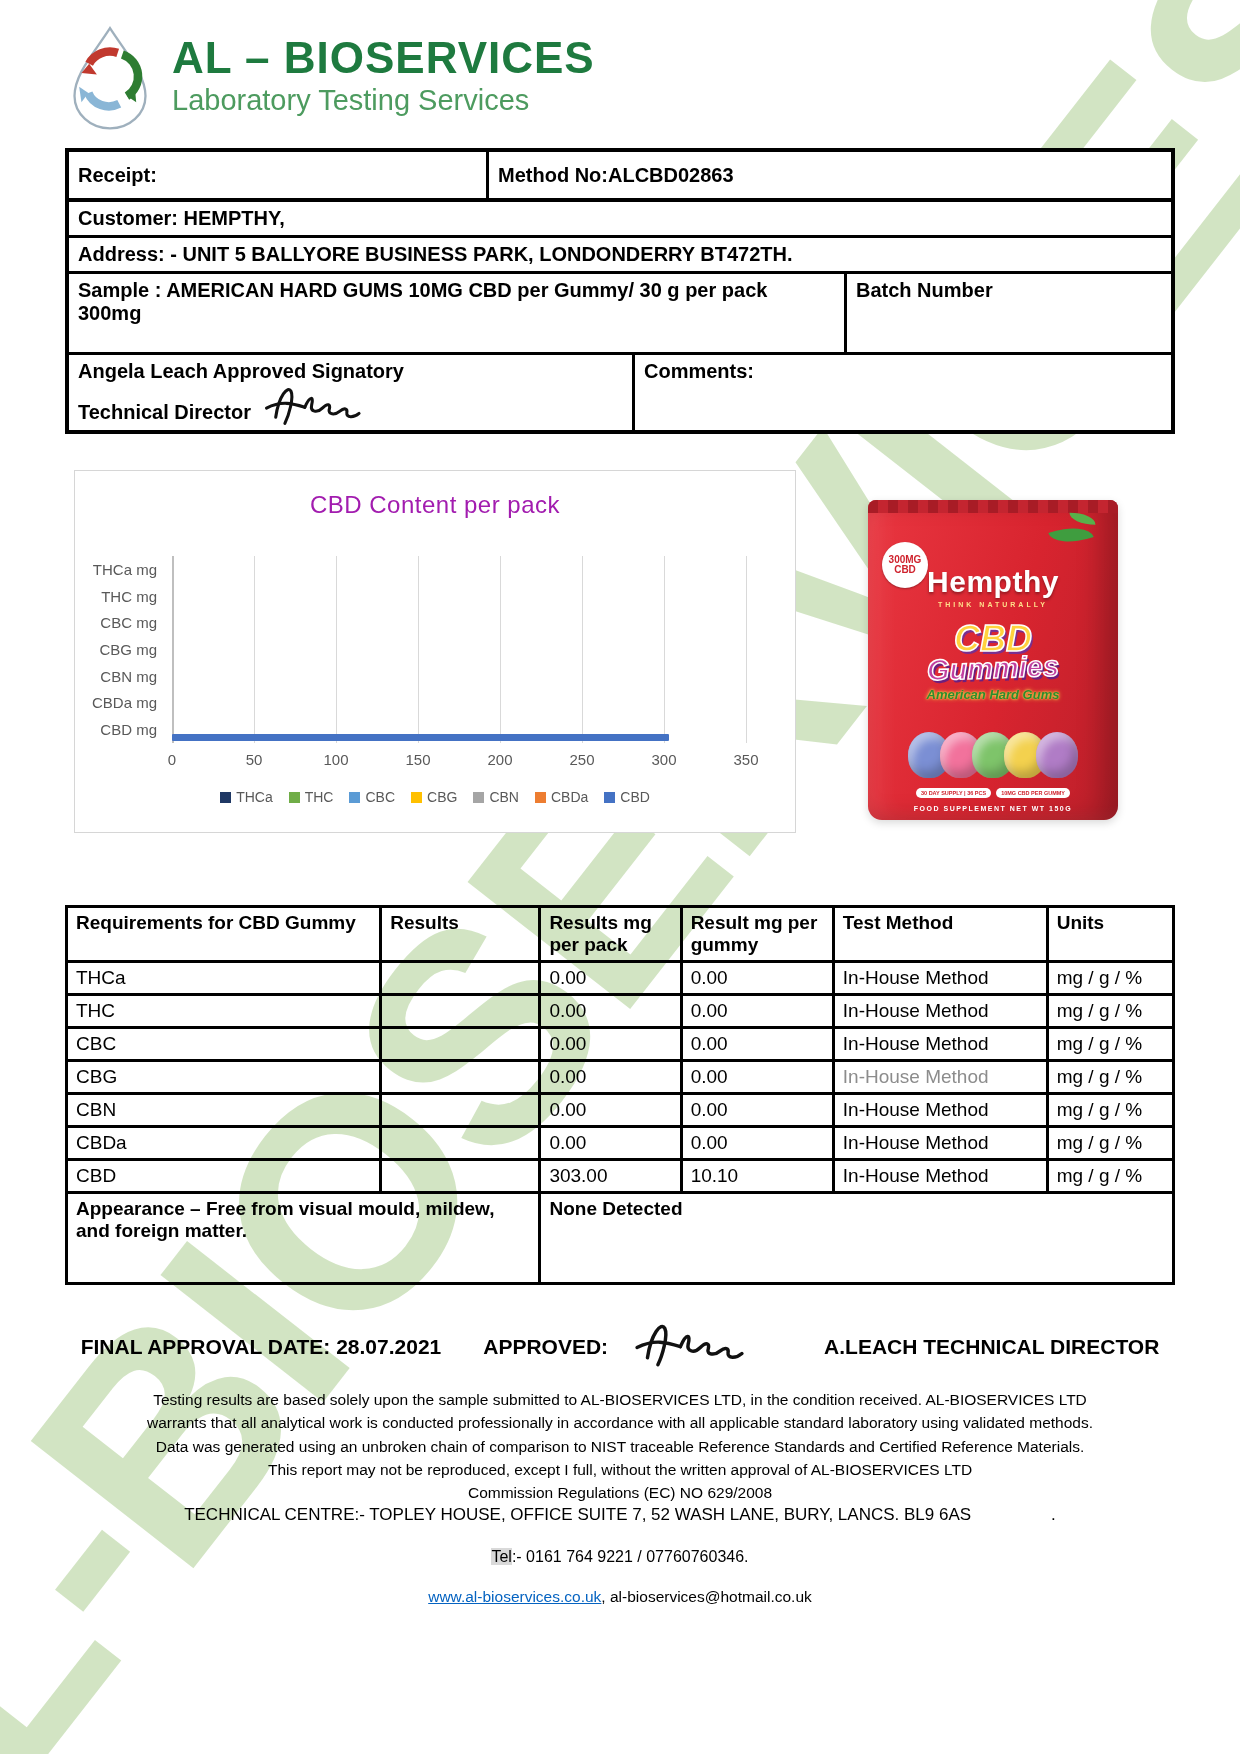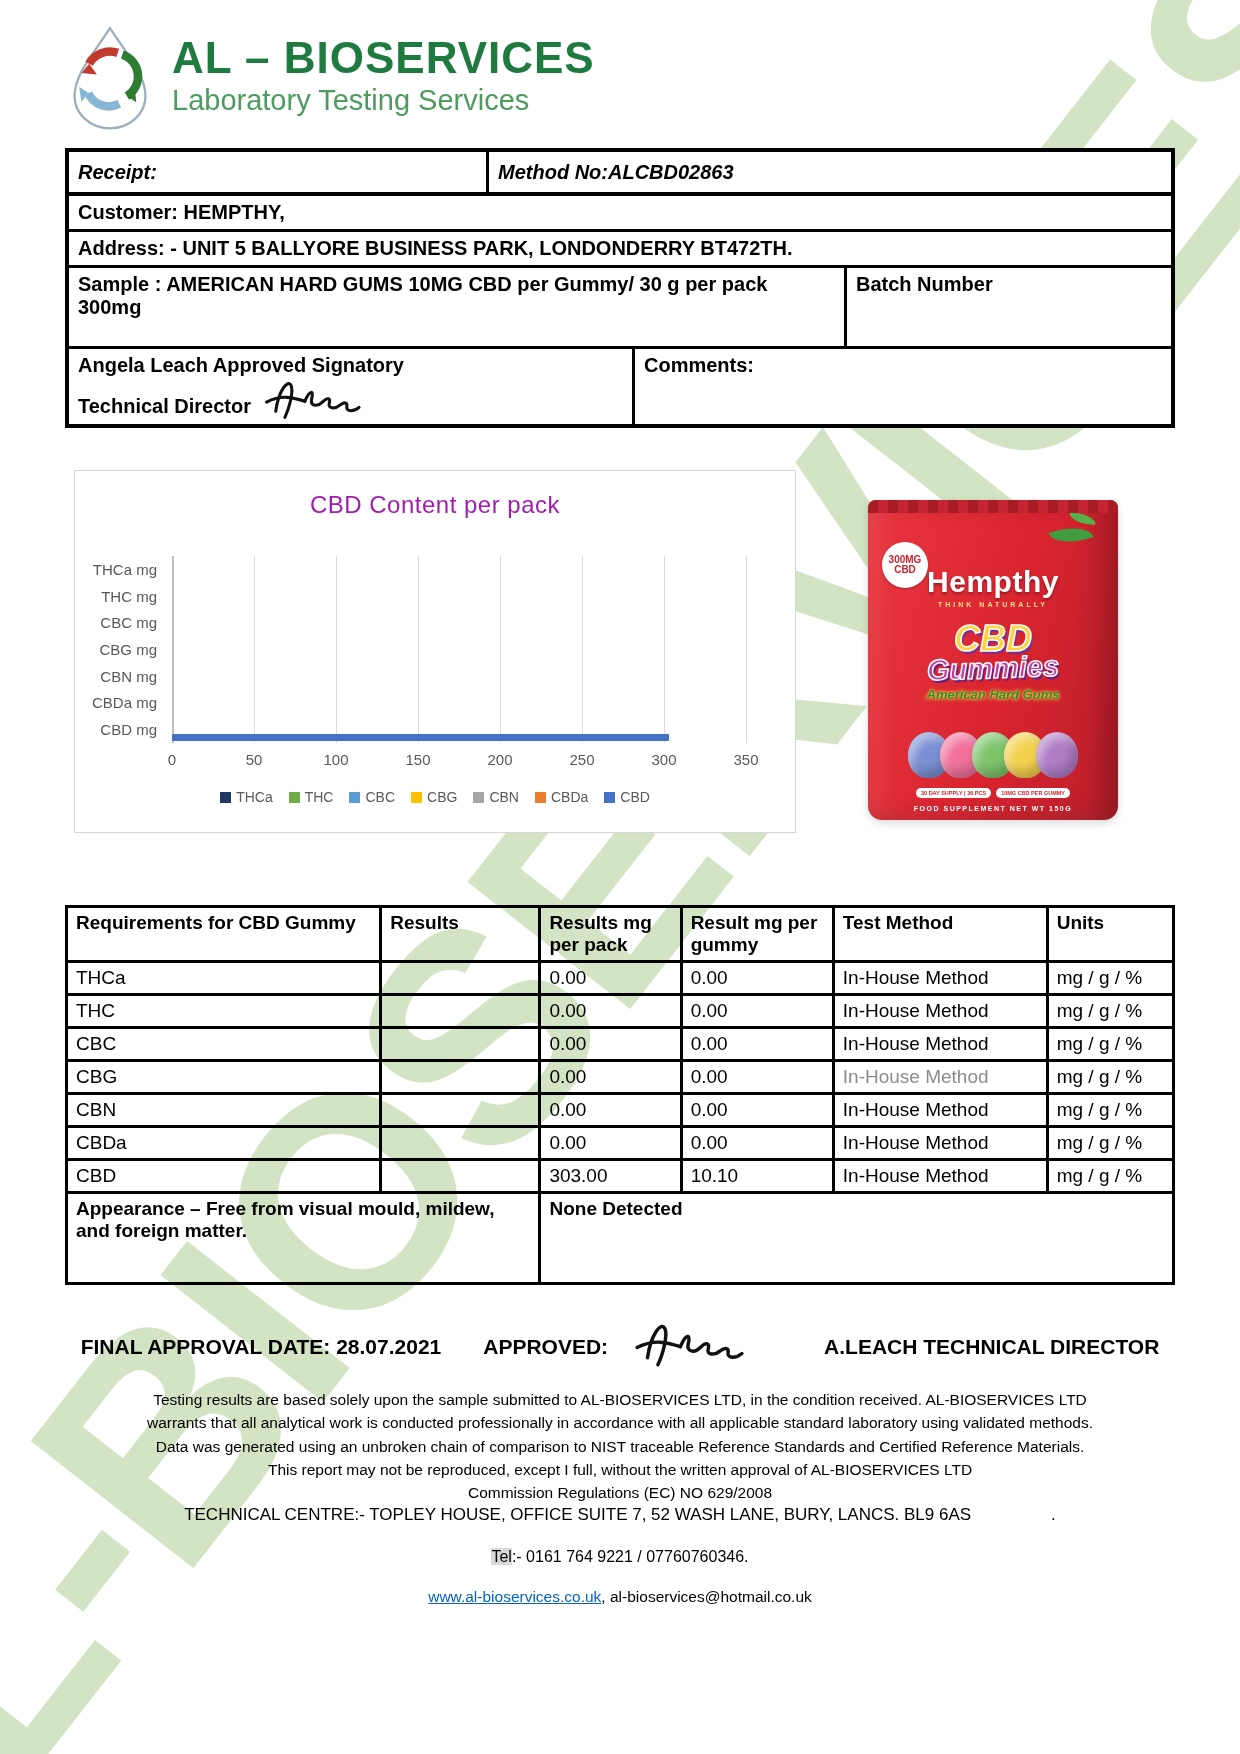--- a/index.html
+++ b/index.html
@@ -22,21 +22,21 @@
   .brand-name{font-size:44px; font-weight:bold; color:#1e7a3f; letter-spacing:1px; line-height:1.05;}
   .brand-tagline{font-size:29px; color:#4d9b5f; margin-top:2px;}
   
   .info-table{position:absolute; left:65px; top:148px; width:1110px; z-index:2; background:#fff;
     border:4px solid #000; font-size:20px; font-weight:600; box-sizing:border-box;}
   .irow{display:flex; box-sizing:border-box;}
   .icell{padding:5px 9px; box-sizing:border-box;}
   .b-r{border-right:3px solid #000;}
   .b-b{border-bottom:3px solid #000;}
   .b-b-thick{border-bottom:4px solid #000;}
-  .row1 .icell{height:40px; display:flex; align-items:center;font-style:italic;}
+  .row1 .icell{height:46px; display:flex; align-items:center;}
   .sig-cell{position:relative; height:75px;}
   .sig-line{position:absolute; left:9px; bottom:6px; display:flex; align-items:flex-end;}
   .sig-line svg{width:130px; height:46px; margin-left:14px; margin-bottom:-4px;}
   .footer-sig svg{width:150px; height:52px;}
   
   .chart-box{position:absolute; left:74px; top:470px; width:722px; height:363px; z-index:2;
     background:#fff; border:1px solid #d6d6d6; box-sizing:border-box;}
   .chart-title{margin-top:20px; text-align:center; font-size:24px; font-weight:normal; color:#a21caf; letter-spacing:.5px;}
   .plot{position:absolute; left:97px; top:85px; width:574px; height:187px;}
   .gridline{position:absolute; top:0; bottom:0; width:1px; background:#d9d9d9;}

